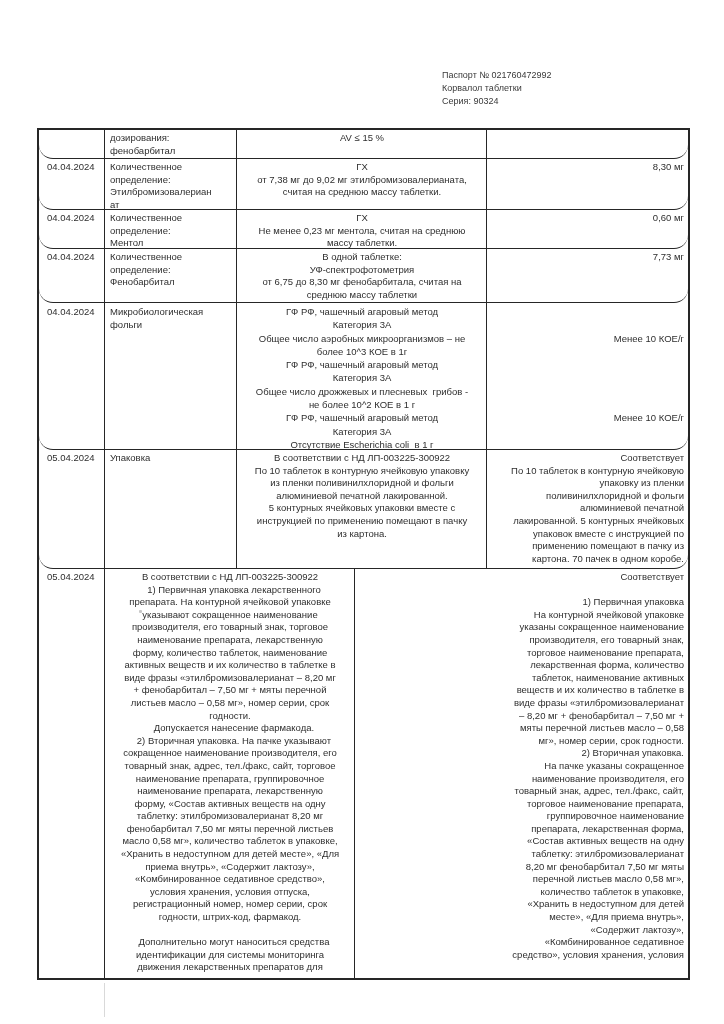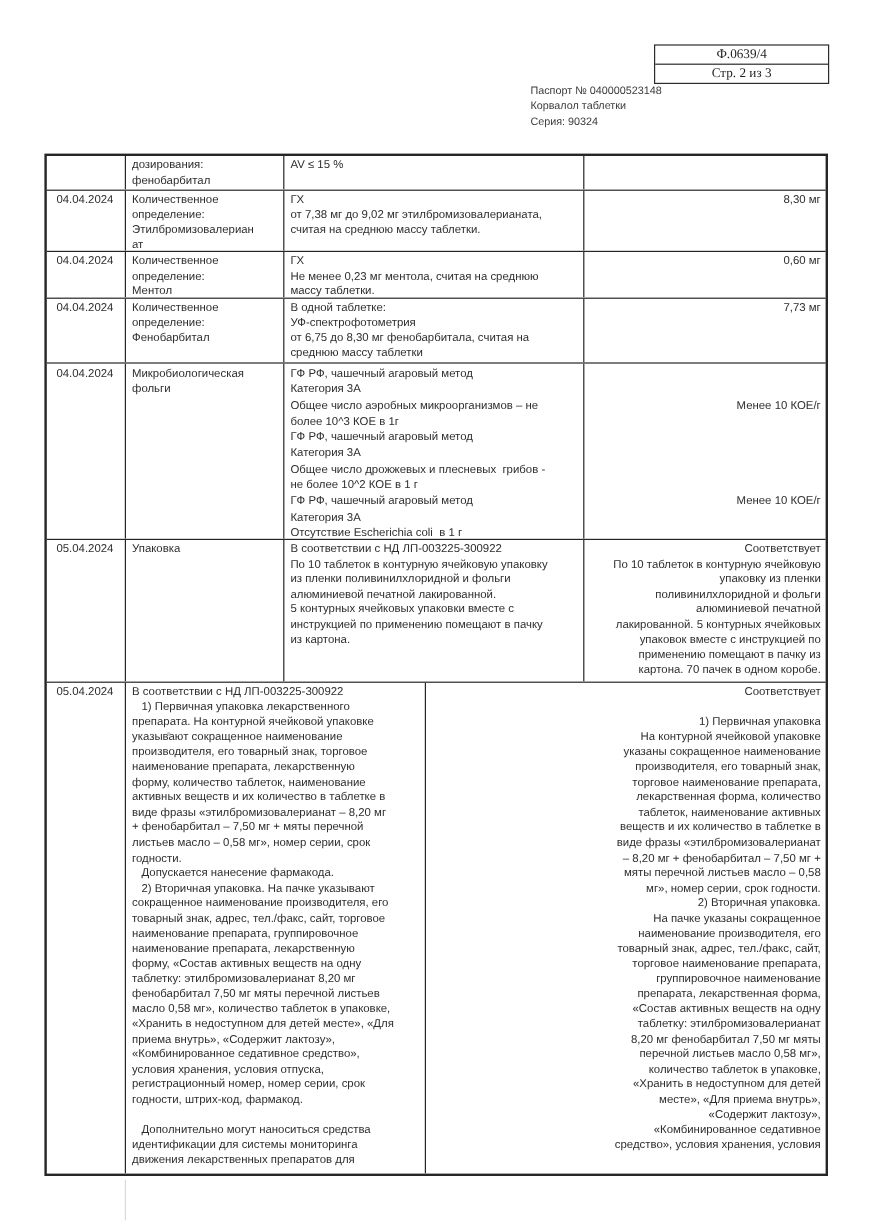--- a/index.html
+++ b/index.html
@@ -19,52 +19,48 @@
 
   
   .doc-info { position:absolute; left:442px; top:69px; font-size:9px; line-height:13px; color:#3a3a3a; }
 
   
   .qtable {
     position:absolute; left:37px; top:128px; width:653px; height:852px;
     border:2px solid #262626; box-sizing:border-box; background:#fff;
     display:flex; flex-direction:column;
   }
-  .trow { display:flex; box-sizing:border-box; border-bottom:1.5px solid #262626; overflow:hidden; }
+  .trow { display:flex; box-sizing:border-box; border-bottom:1.5px solid #262626; overflow:hidden;border-radius:14px; }
   .trow:last-child { border-bottom:none; flex:1; }
   .tcell {
     box-sizing:border-box; padding:2px 4px 0 5px;
     font-size:9.5px; line-height:12.6px; color:#2e2e2e;
     white-space:pre-wrap; overflow:hidden; overflow-wrap:break-word;
   }
   .c1 { width:66px; border-right:1.5px solid #262626; padding-left:8px; }
   .c2 { width:132px; border-right:1.5px solid #262626; }
-  .c3 { width:250px; border-right:1.5px solid #262626; }
+  .c3 { width:250px; border-right:1.5px solid #262626;text-align:center; }
   .c4 { flex:1;text-align:right; }
   .r1 { height:29px; } .r2 { height:51px; } .r3 { height:39px; }
   .r4 { height:54px; } .r5 { height:147px; } .r6 { height:119px; }
   .r5 .tcell { line-height:13.3px; }
   .res-gap1 { margin-top:40px; }
 
   
   .fold-line { position:absolute; left:104px; top:983px; width:1px; height:34px; background:#d9d9d9; }
   .speck { position:absolute; left:139px; top:610px; width:3px; height:3px; background:#9a9a9a; opacity:.55; border-radius:1px; }
 </style>
 </head>
 <body>
 
 <div class="page">
 
-  <div class="form-box">
-    <div class="fcell">Ф.0639/4</div>
-    <div class="fcell">Стр. 2 из 3</div>
-  </div>
 
   <div class="doc-info">
-    <div>Паспорт № 040000523148</div>
+    <div>Паспорт № 021760472992</div>
     <div>Корвалол таблетки</div>
     <div>Серия: 90324</div>
   </div>
 
   <div class="qtable">
 
     <div class="trow r1">
       <div class="tcell c1"></div>
       <div class="tcell c2">дозирования:
 фенобарбитал</div>

